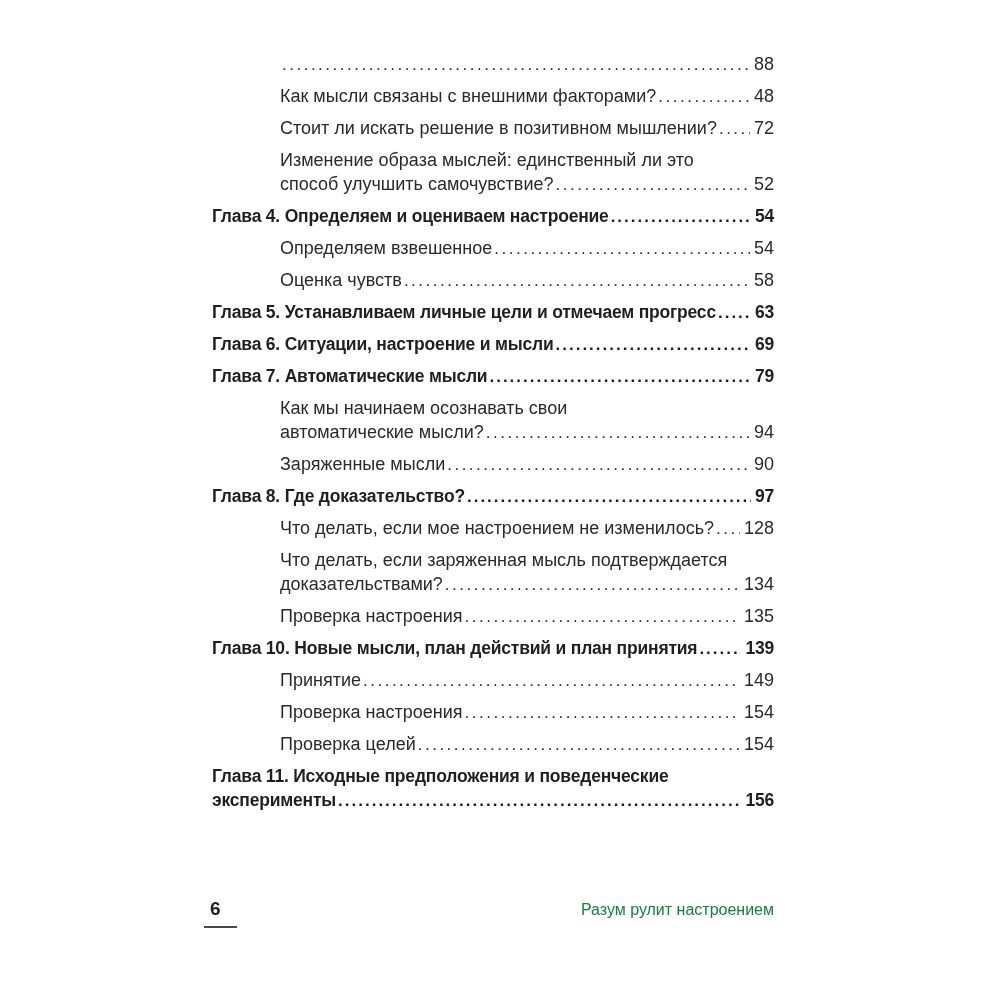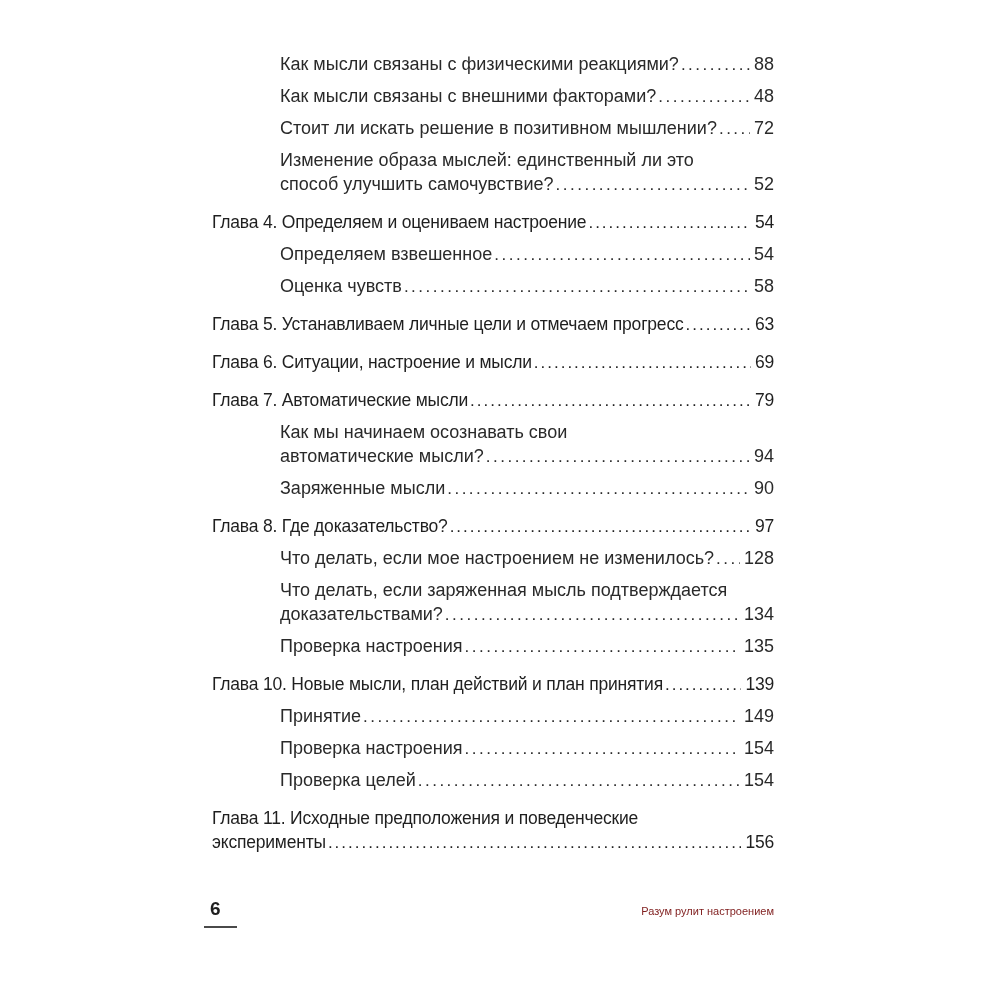--- a/index.html
+++ b/index.html
@@ -23,22 +23,22 @@
   .toc {
     position: absolute;
     left: 212px;
     top: 52px;
     width: 562px;
   }
   .entry {
     margin-bottom: 7px;
   }
   .entry.chapter {
-    margin-top: 13px;
-    font-weight: normal;
+    margin-top: 7px;
+    font-weight: bold;
     font-size: 17.5px;
     letter-spacing: -0.2px;
     color: #1f1f1f;
   }
   .entry.sub {
     padding-left: 68px;
     font-size: 18px;
     color: #2a2a2a;
   }
   .line {
@@ -81,33 +81,32 @@
   }
   .folio {
     font-weight: bold;
     font-size: 19px;
     color: #1f1f1f;
     border-bottom: 2px solid #4a4a4a;
     padding: 0 16px 6px 6px;
     margin-left: -8px;
   }
   .running-title {
-    font-size: 11px;
-    color: #7f1d1d;
+    font-size: 16px;
+    color: #15803d;
   }
 </style>
 </head>
 <body>
 
 <div class="page">
 
   <main class="toc">
       <div class="entry sub">
         <div class="line">
-          <span class="title">Как мысли связаны с физическими реакциями?</span>
           <span class="dots"></span>
           <span class="pagenum">88</span>
         </div>
       </div>
       <div class="entry sub">
         <div class="line">
           <span class="title">Как мысли связаны с внешними факторами?</span>
           <span class="dots"></span>
           <span class="pagenum">48</span>
         </div>

